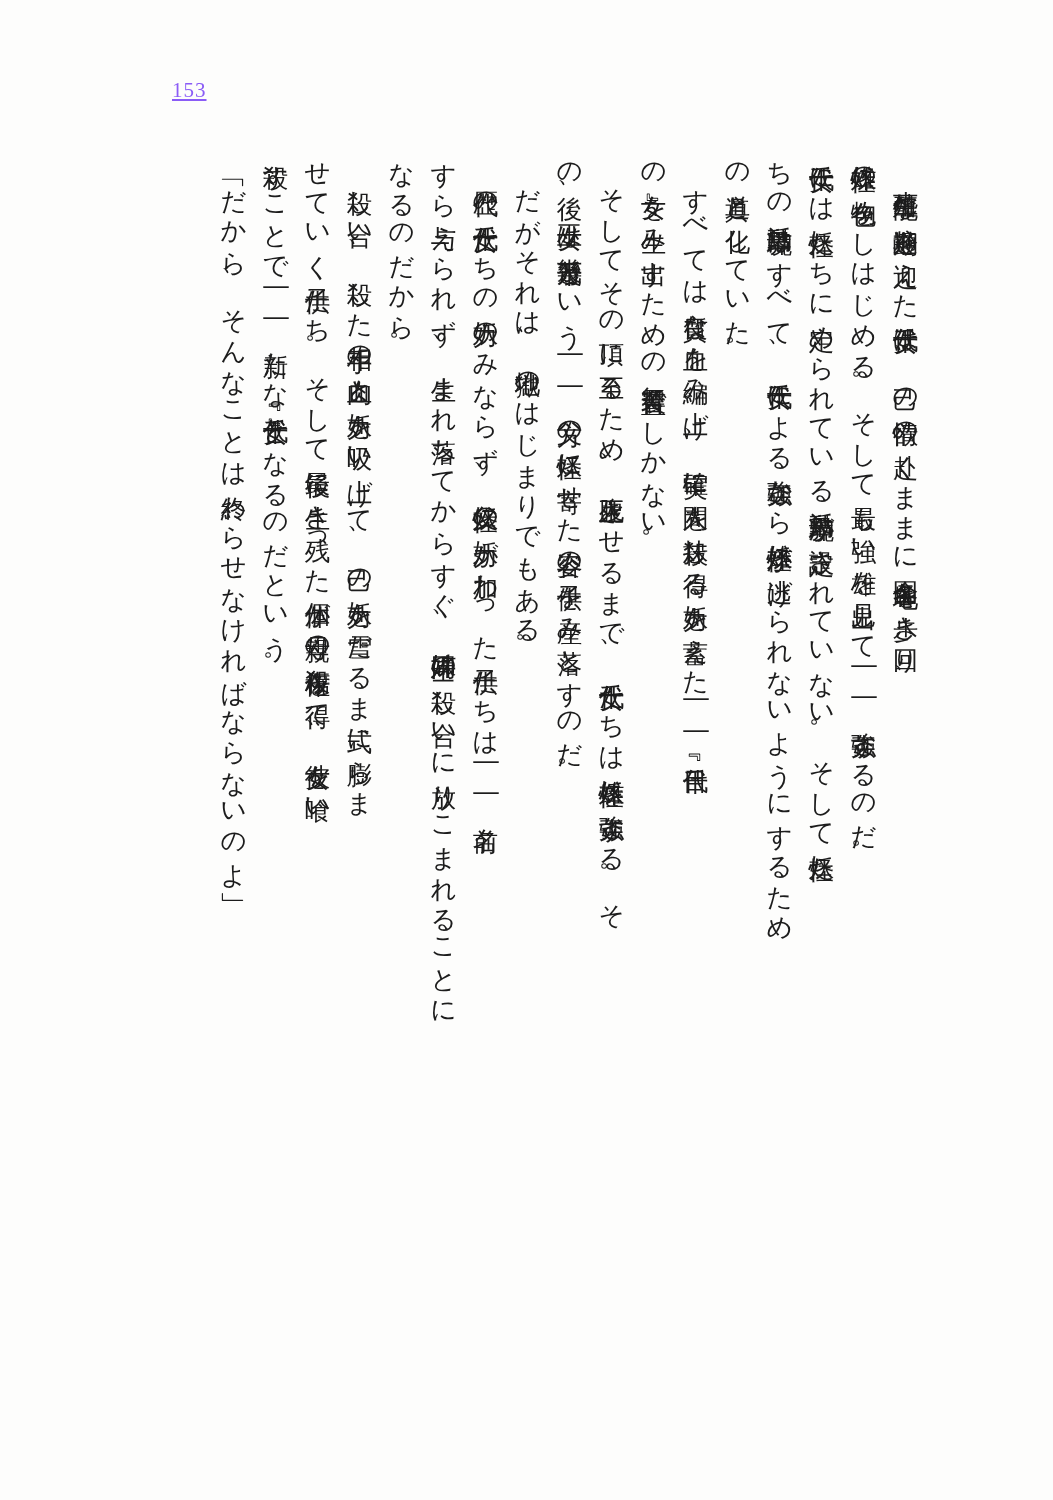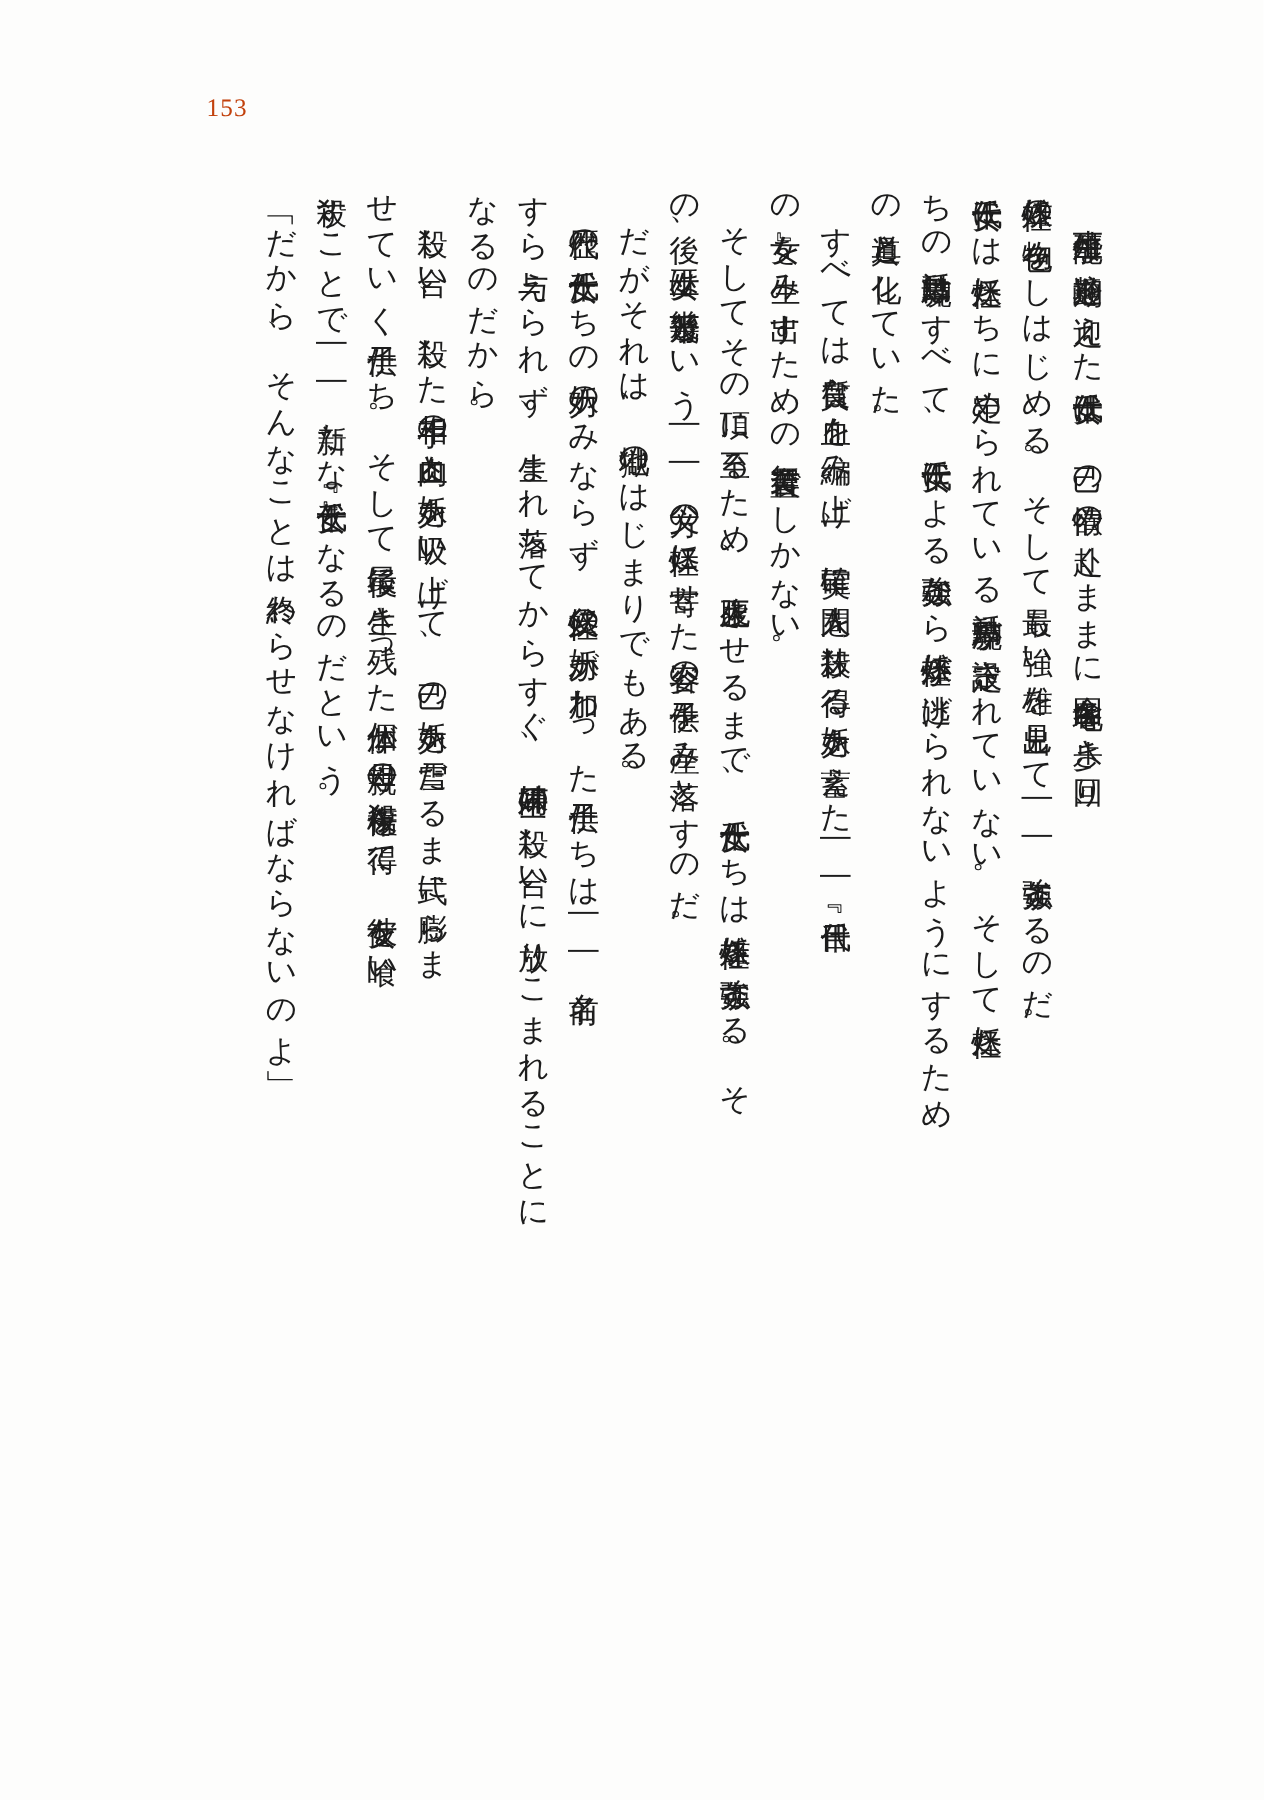--- a/index.html
+++ b/index.html
@@ -19,22 +19,23 @@
     width: 1053px;
     height: 1500px;
     background: #fdfdfc;
   }
   .page-number {
     position: absolute;
     top: 78px;
     left: 172px;
     font-size: 21px;
     letter-spacing: 1px;
-    color: #c2410c;
+    color: #8b5cf6;
     font-family: "Liberation Serif", "DejaVu Serif", serif;
+    text-decoration: underline;
   }
   .text-block {
     position: absolute;
     top: 145px;
     left: 128px;
     width: 790px;
     height: 1230px;
     display: flex;
     flex-direction: row-reverse;
     align-items: flex-start;

